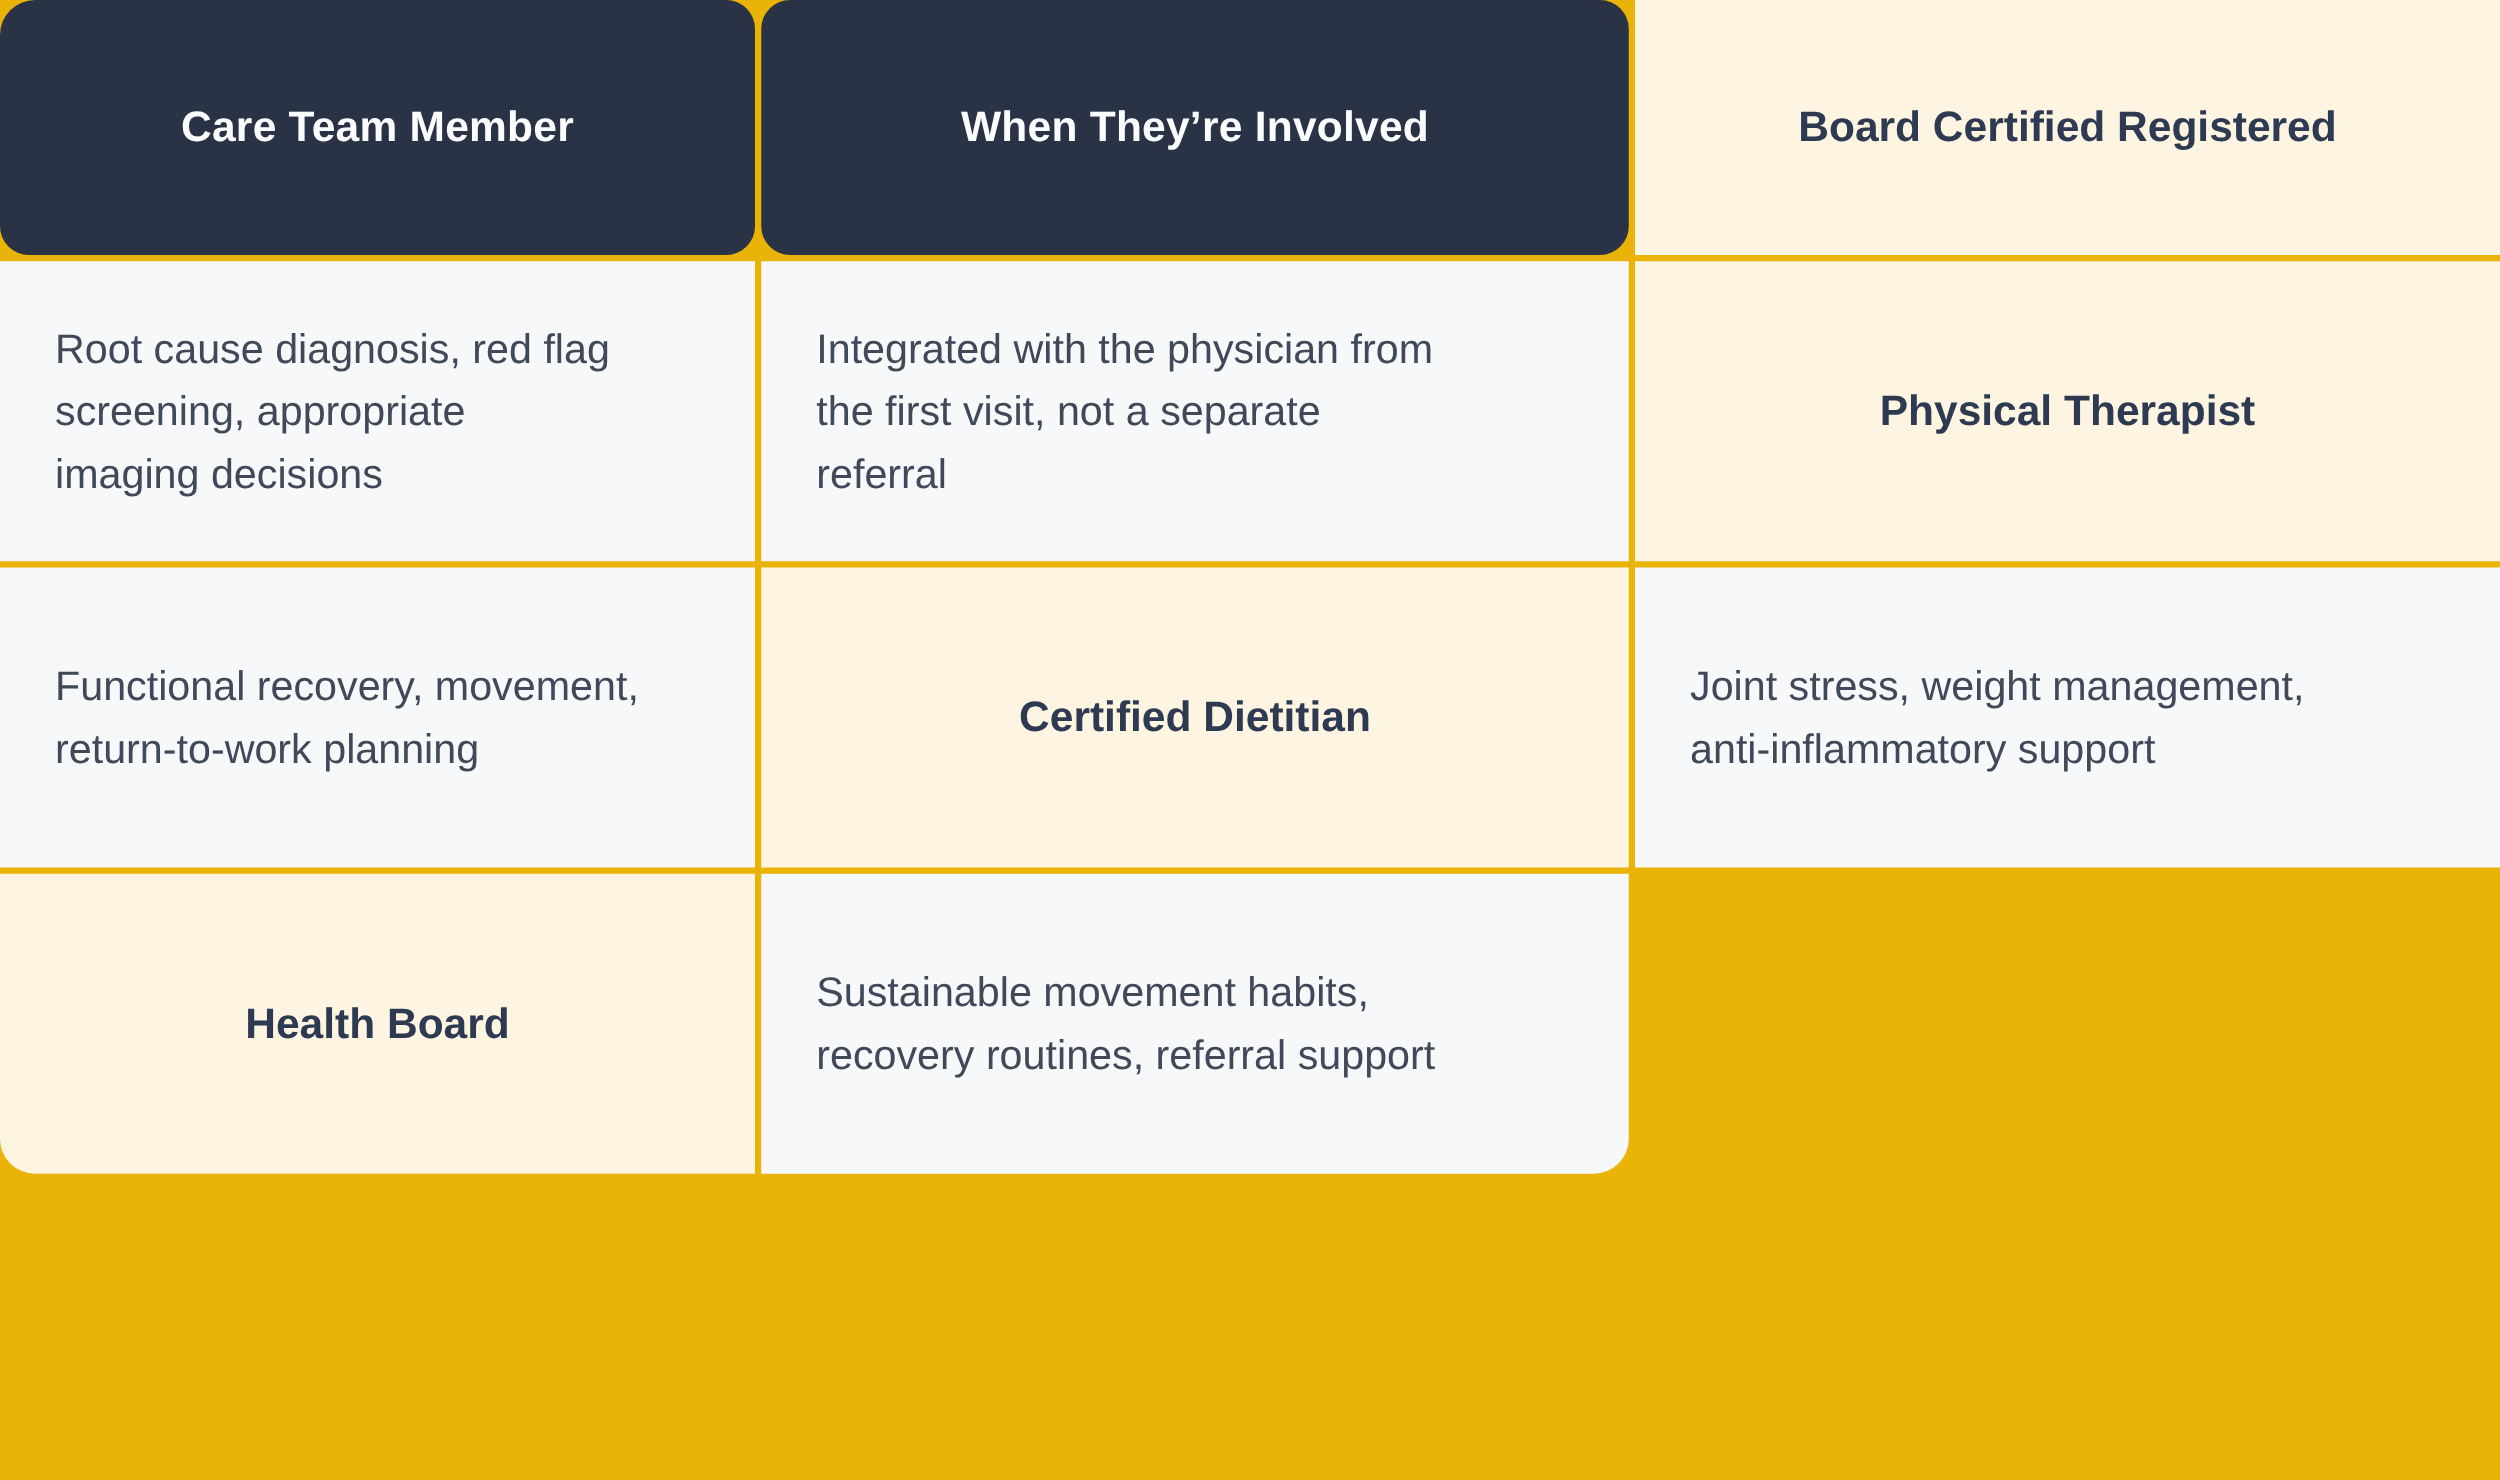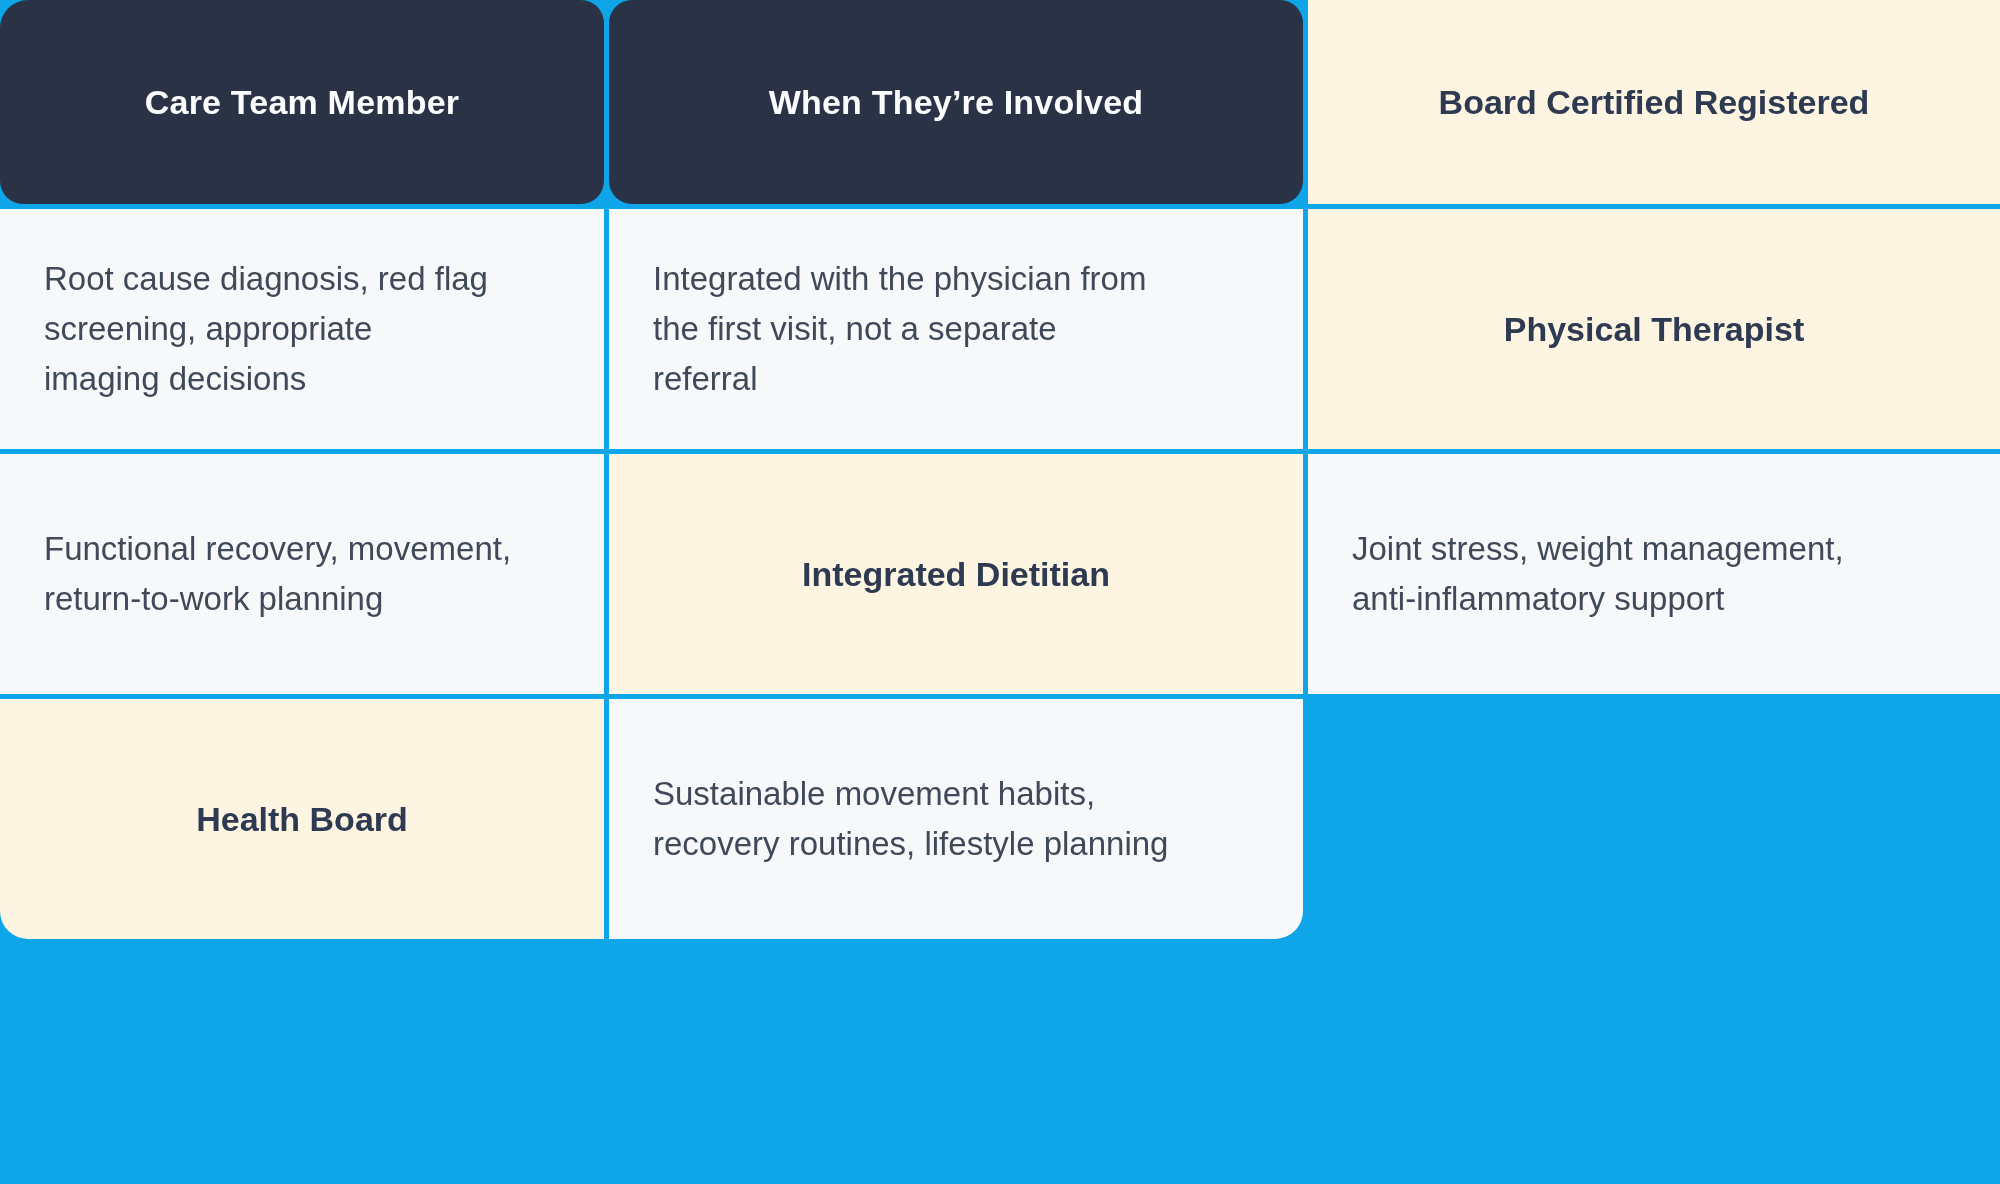--- a/index.html
+++ b/index.html
@@ -8,21 +8,21 @@
     background: #ffffff;
     font-family: "Liberation Sans", "DejaVu Sans", sans-serif;
   }
   .care-table {
     width: 2000px;
     height: 1184px;
     display: grid;
     grid-template-columns: 604px 694px 692px;
     grid-template-rows: 204px 240px 240px 240px 240px;
     gap: 5px;
-    background: #0ea5e9;
+    background: #eab308;
     box-sizing: border-box;
   }
   .cell {
     display: flex;
     align-items: center;
     box-sizing: border-box;
   }
   .th {
     background: #2a3245;
     color: #fbfcfd;
@@ -69,21 +69,21 @@
 screening, appropriate
 imaging decisions</div>
 
   <div class="cell desc">Integrated with the physician from
 the first visit, not a separate
 referral</div>
   <div class="cell member">Physical Therapist</div>
   <div class="cell desc">Functional recovery, movement,
 return-to-work planning</div>
 
-  <div class="cell member">Integrated Dietitian</div>
+  <div class="cell member">Certified Dietitian</div>
   <div class="cell desc">Joint stress, weight management,
 anti-inflammatory support</div>
 
   <div class="cell member r-bl">Health Board</div>
   <div class="cell desc r-br">Sustainable movement habits,
-recovery routines, lifestyle planning</div>
+recovery routines, referral support</div>
 
 </div>
 
 </body></html>

